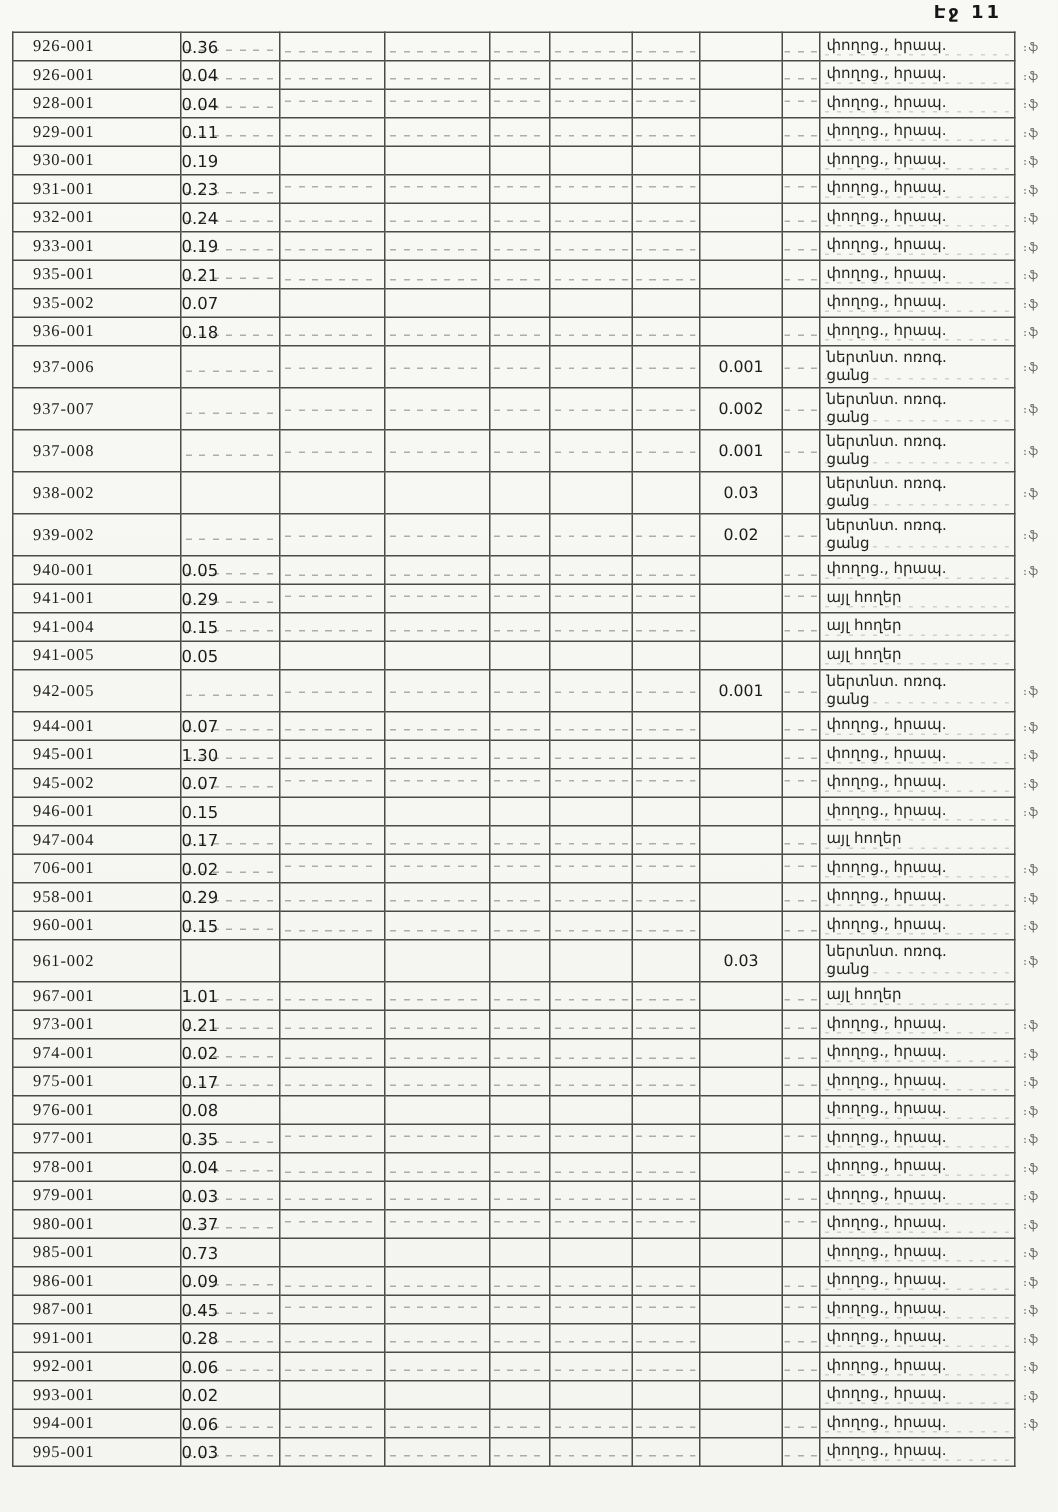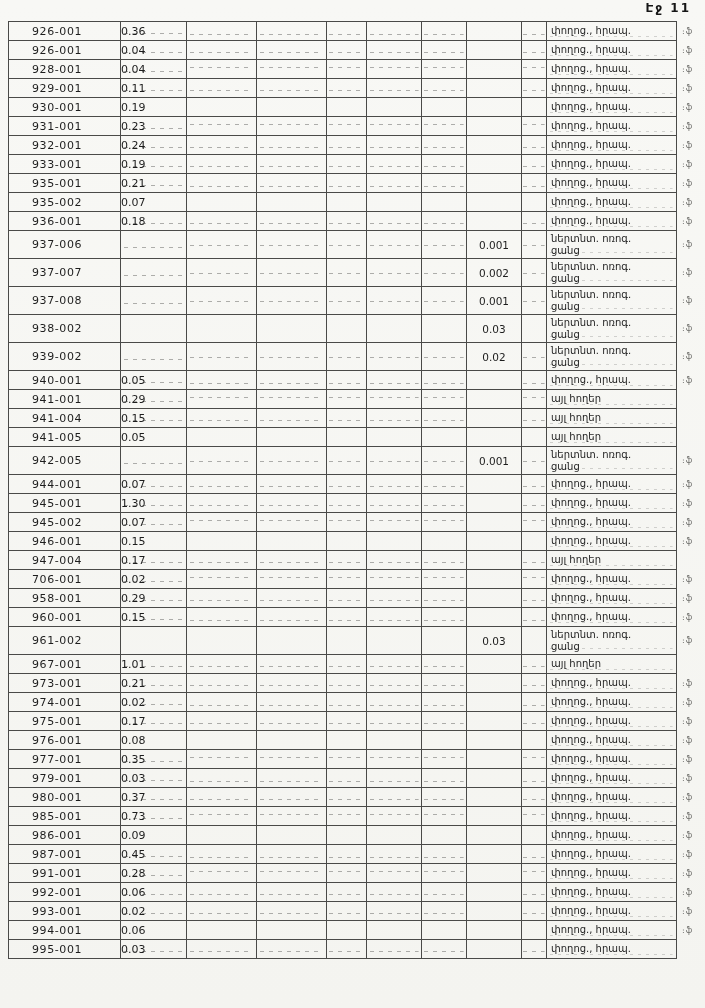--- a/index.html
+++ b/index.html
@@ -14,21 +14,21 @@
   }
   .sheet {
     position: relative;
     width: 705px;
     height: 1008px;
     background: linear-gradient(180deg, #f8f8f5 0%, #f4f4f0 100%);
   }
   .page-label {
     position: absolute;
     top: 1px;
-    right: 14px;
+    right: 37px;
     font-size: 12px;
     font-weight: bold;
     letter-spacing: 2px;
     color: #161616;
   }
   table.doc-table {
     position: absolute;
     top: 21px;
     left: 8px;
     border-collapse: collapse;
@@ -38,21 +38,21 @@
     border: 1px solid #4a4a48;
     box-sizing: border-box;
     height: 19px;
     padding: 0;
     font-size: 11px;
     vertical-align: middle;
     overflow: hidden;
   }
   tr.tall td { height: 28px; }
 
-  .c-code { width: 112px; padding-left: 23px; letter-spacing: 0.6px; }
+  .c-code { width: 112px; padding-left: 13px; letter-spacing: 0.6px; font-family: Liberation Serif, serif; }
   .c-v1   { width: 66px;  text-align: left; }
   .c-e3   { width: 70px; }
   .c-e4   { width: 70px; }
   .c-e5   { width: 40px; }
   .c-e6   { width: 55px; }
   .c-e7   { width: 45px; }
   .c-v2   { width: 55px;  text-align: center; font-size: 10.5px; }
   .c-e9   { width: 25px; }
   .c-type { width: 130px; font-size: 10px; line-height: 1.12; padding-left: 4px; white-space: pre-line; color: #242424; }
   .c-mark {
@@ -560,20 +560,33 @@
     <td class="c-e c-e4"></td>
     <td class="c-e c-e5"></td>
     <td class="c-e c-e6"></td>
     <td class="c-e c-e7"></td>
     <td class="c-v2"></td>
     <td class="c-e c-e9"></td>
     <td class="c-type">փողոց., հրապ.</td>
     <td class="c-mark">։ֆ</td>
   </tr>
         <tr>
+    <td class="c-code">978-001</td>
+    <td class="c-v1">0.04</td>
+    <td class="c-e c-e3"></td>
+    <td class="c-e c-e4"></td>
+    <td class="c-e c-e5"></td>
+    <td class="c-e c-e6"></td>
+    <td class="c-e c-e7"></td>
+    <td class="c-v2"></td>
+    <td class="c-e c-e9"></td>
+    <td class="c-type">փողոց., հրապ.</td>
+    <td class="c-mark">։ֆ</td>
+  </tr>
+        <tr>
     <td class="c-code">979-001</td>
     <td class="c-v1">0.03</td>
     <td class="c-e c-e3"></td>
     <td class="c-e c-e4"></td>
     <td class="c-e c-e5"></td>
     <td class="c-e c-e6"></td>
     <td class="c-e c-e7"></td>
     <td class="c-v2"></td>
     <td class="c-e c-e9"></td>
     <td class="c-type">փողոց., հրապ.</td>

